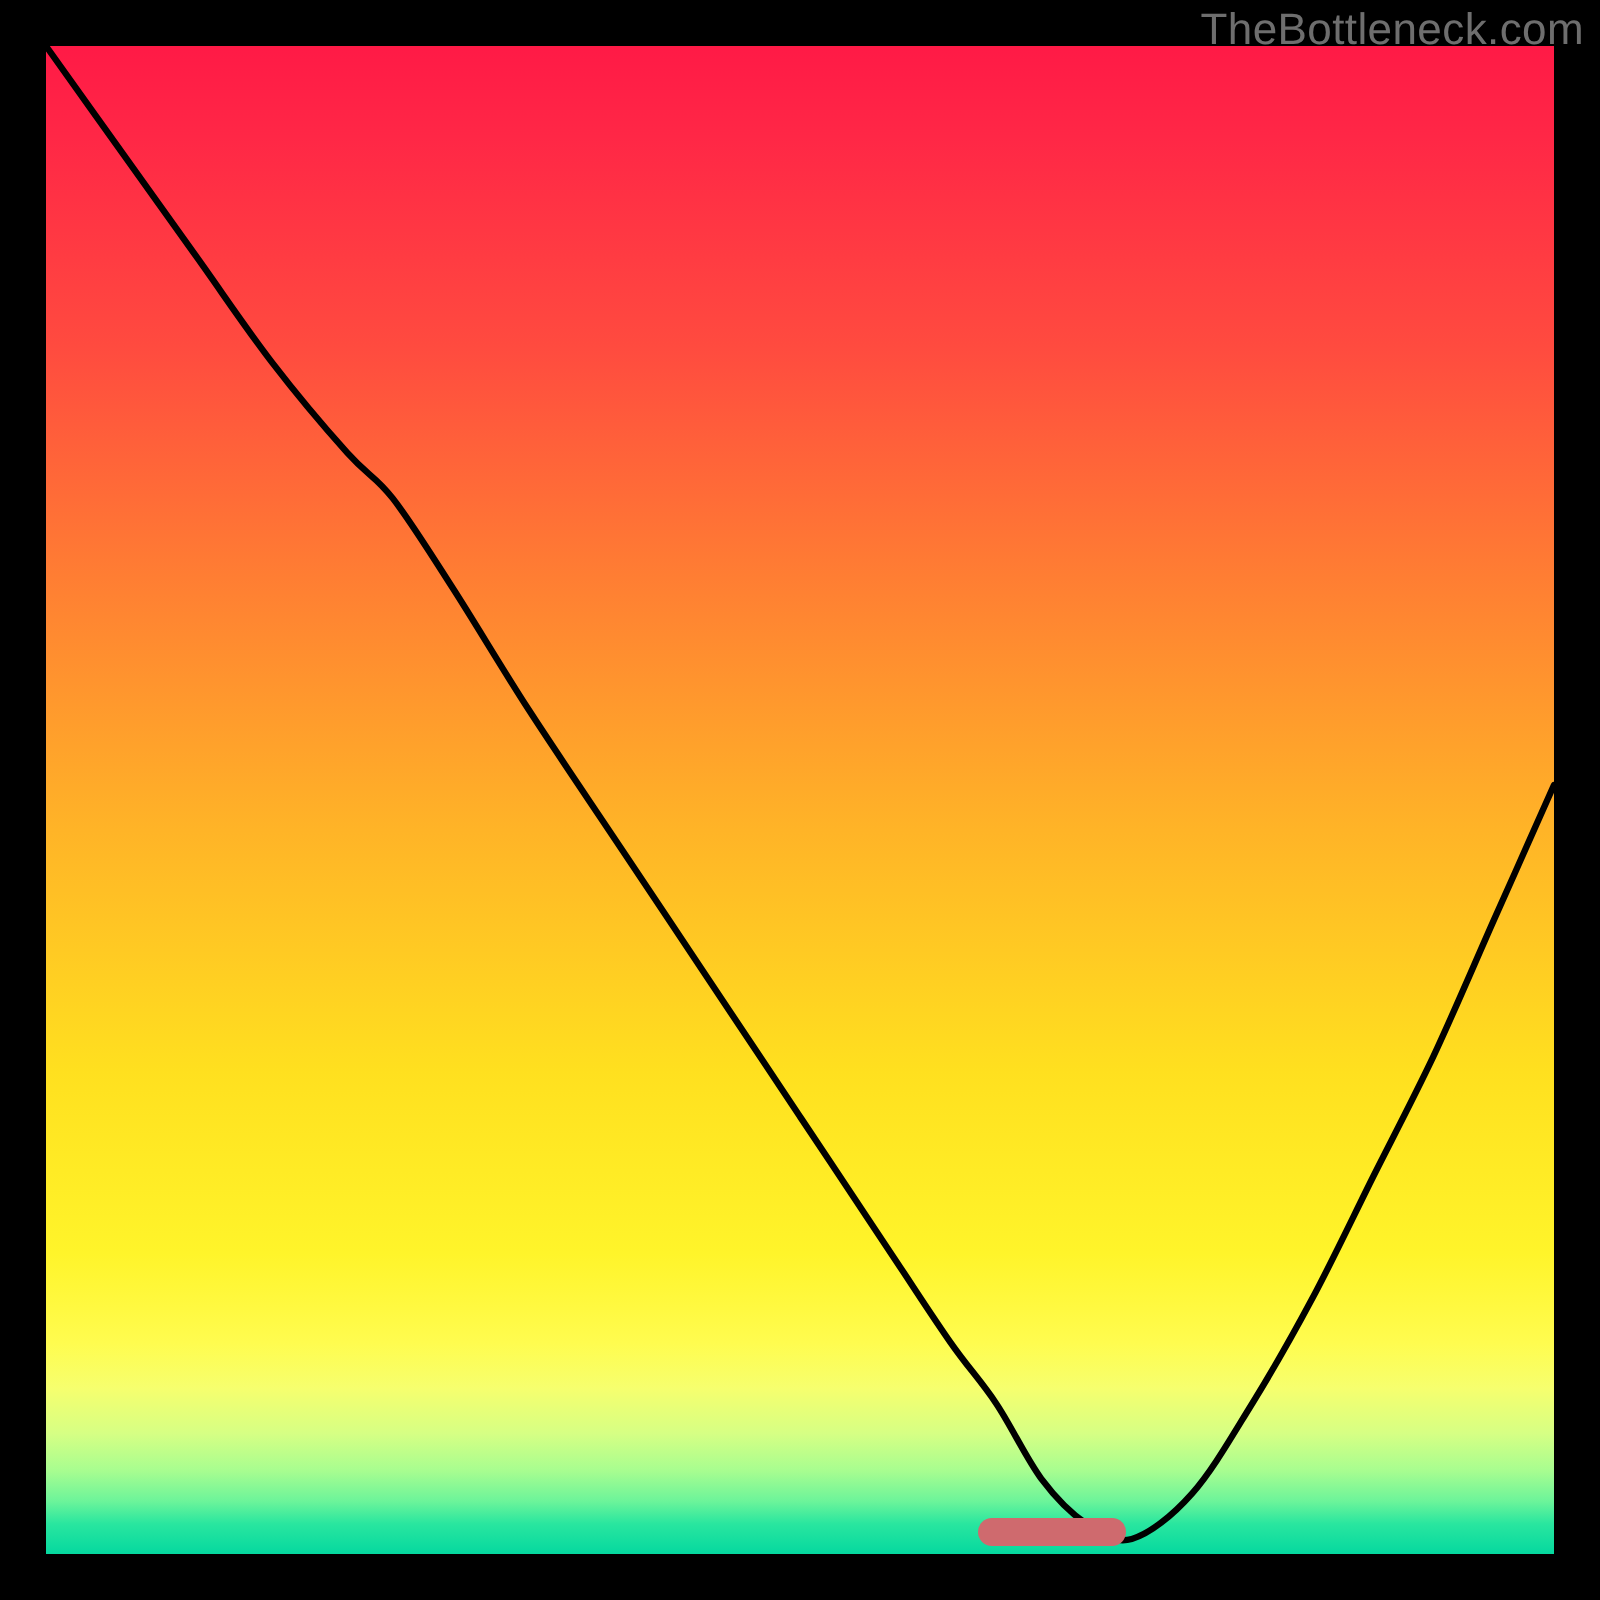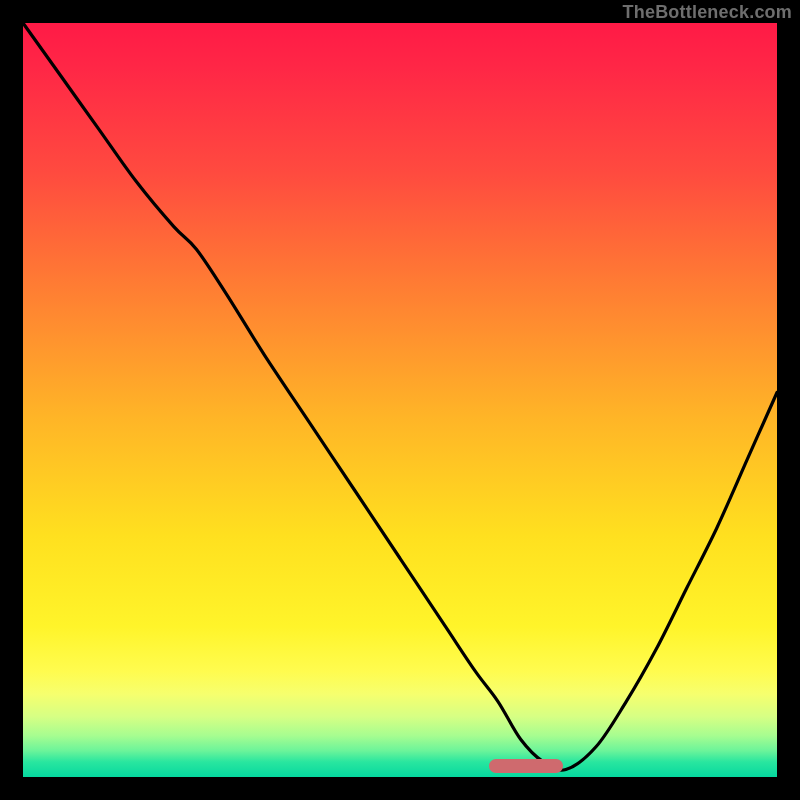--- a/index.html
+++ b/index.html
@@ -41,22 +41,22 @@
       #6cf49a 96.5%,
       #29e69f 98%,
       #05d89f 100%
     );
   }
   .watermark {
     position: absolute;
     top: 2px;
     right: 8px;
     color: #6e6e6e;
-    font-size: 18px;
-    font-weight: 700;
+    font-size: 22px;
+    font-weight: 400;
     letter-spacing: 0.2px;
     user-select: none;
   }
   svg.curve {
     position: absolute;
     left: 0;
     top: 0;
     pointer-events: none;
   }
   .marker {

